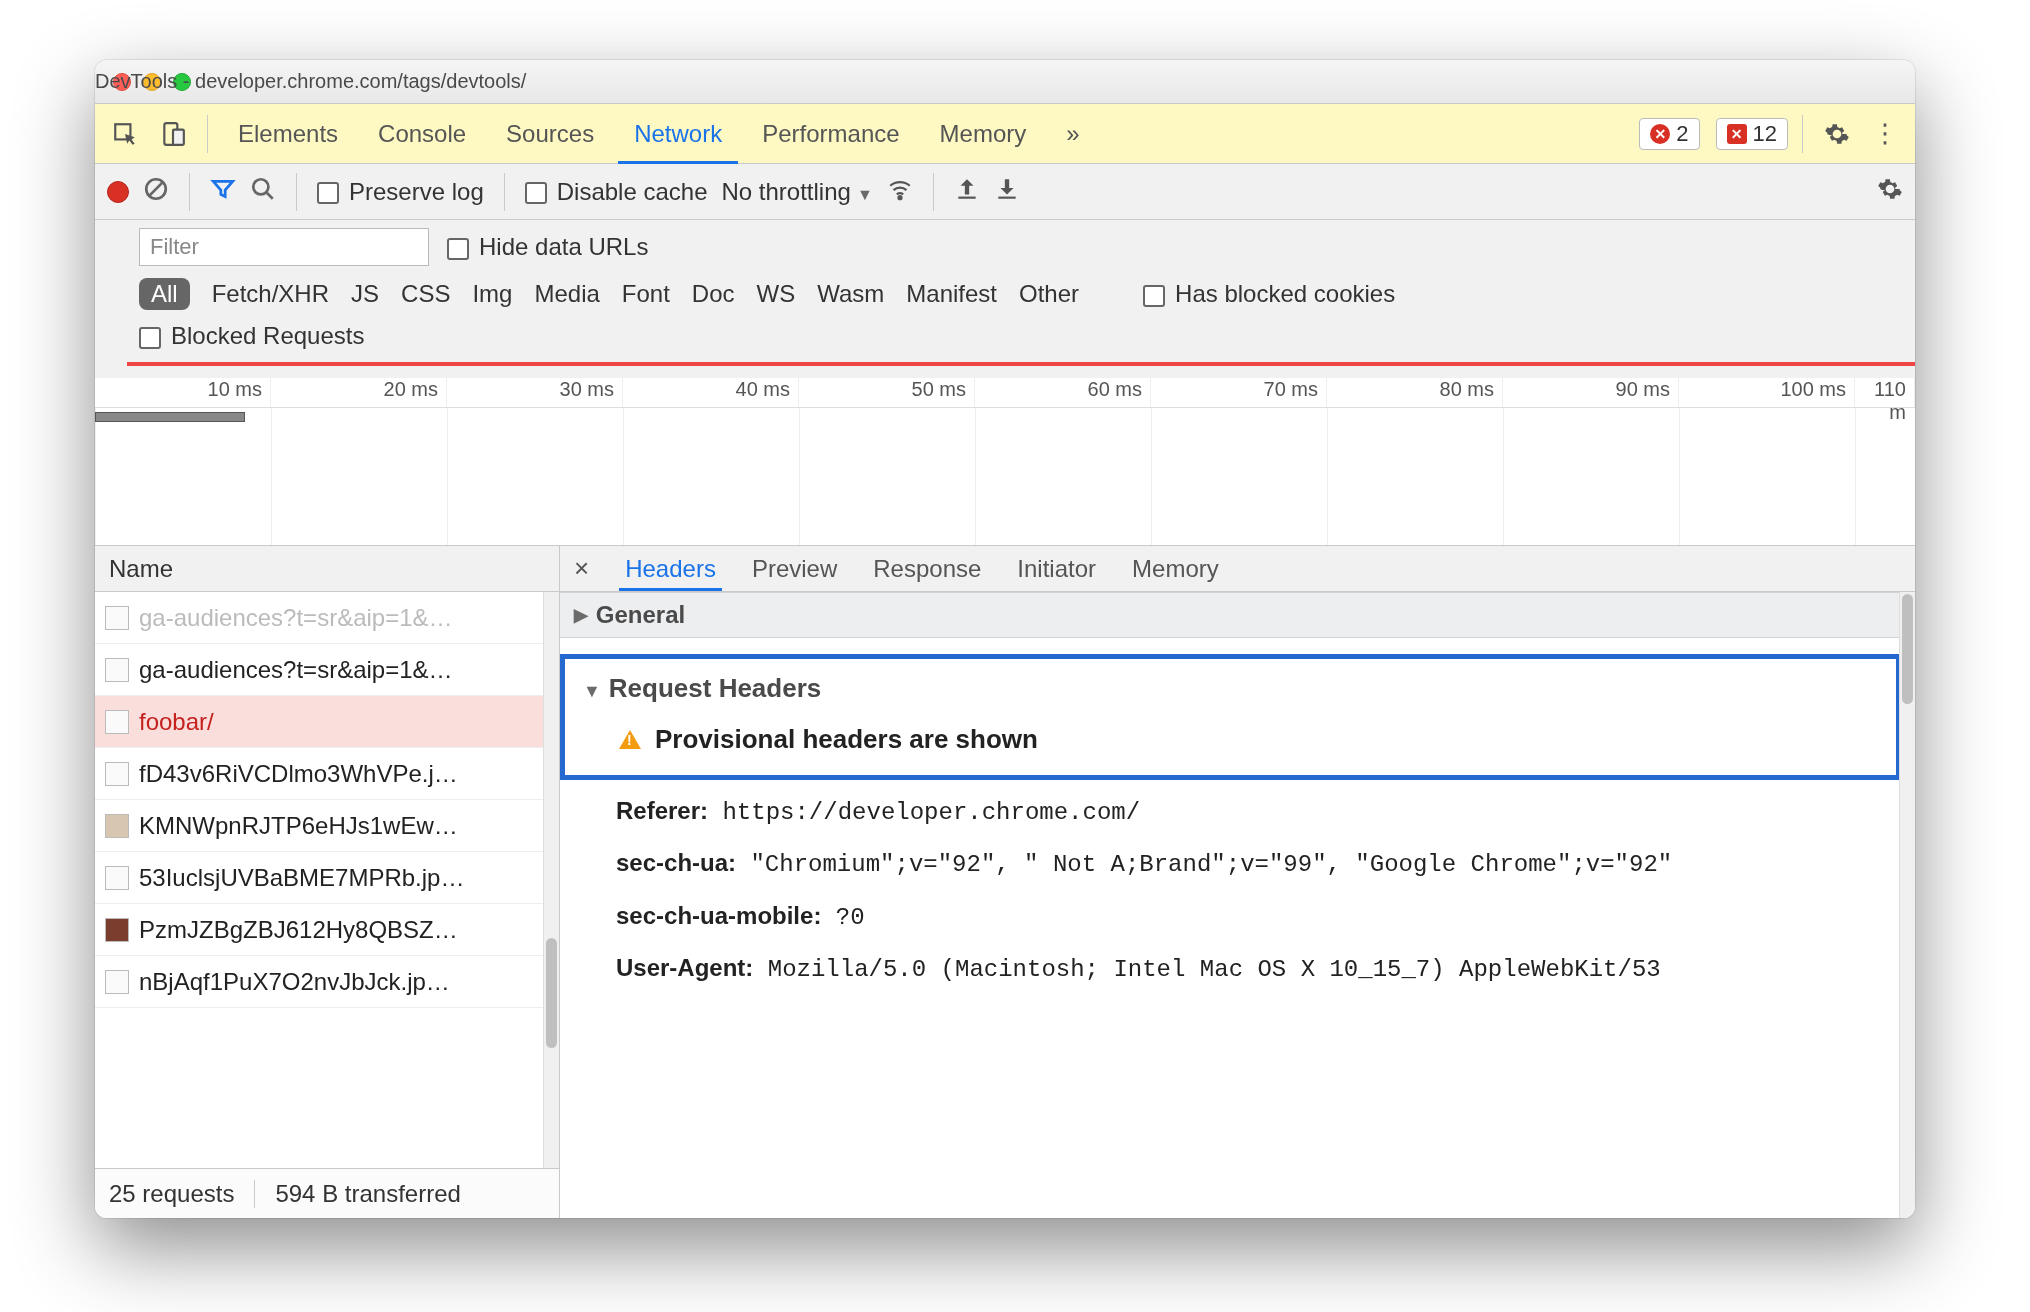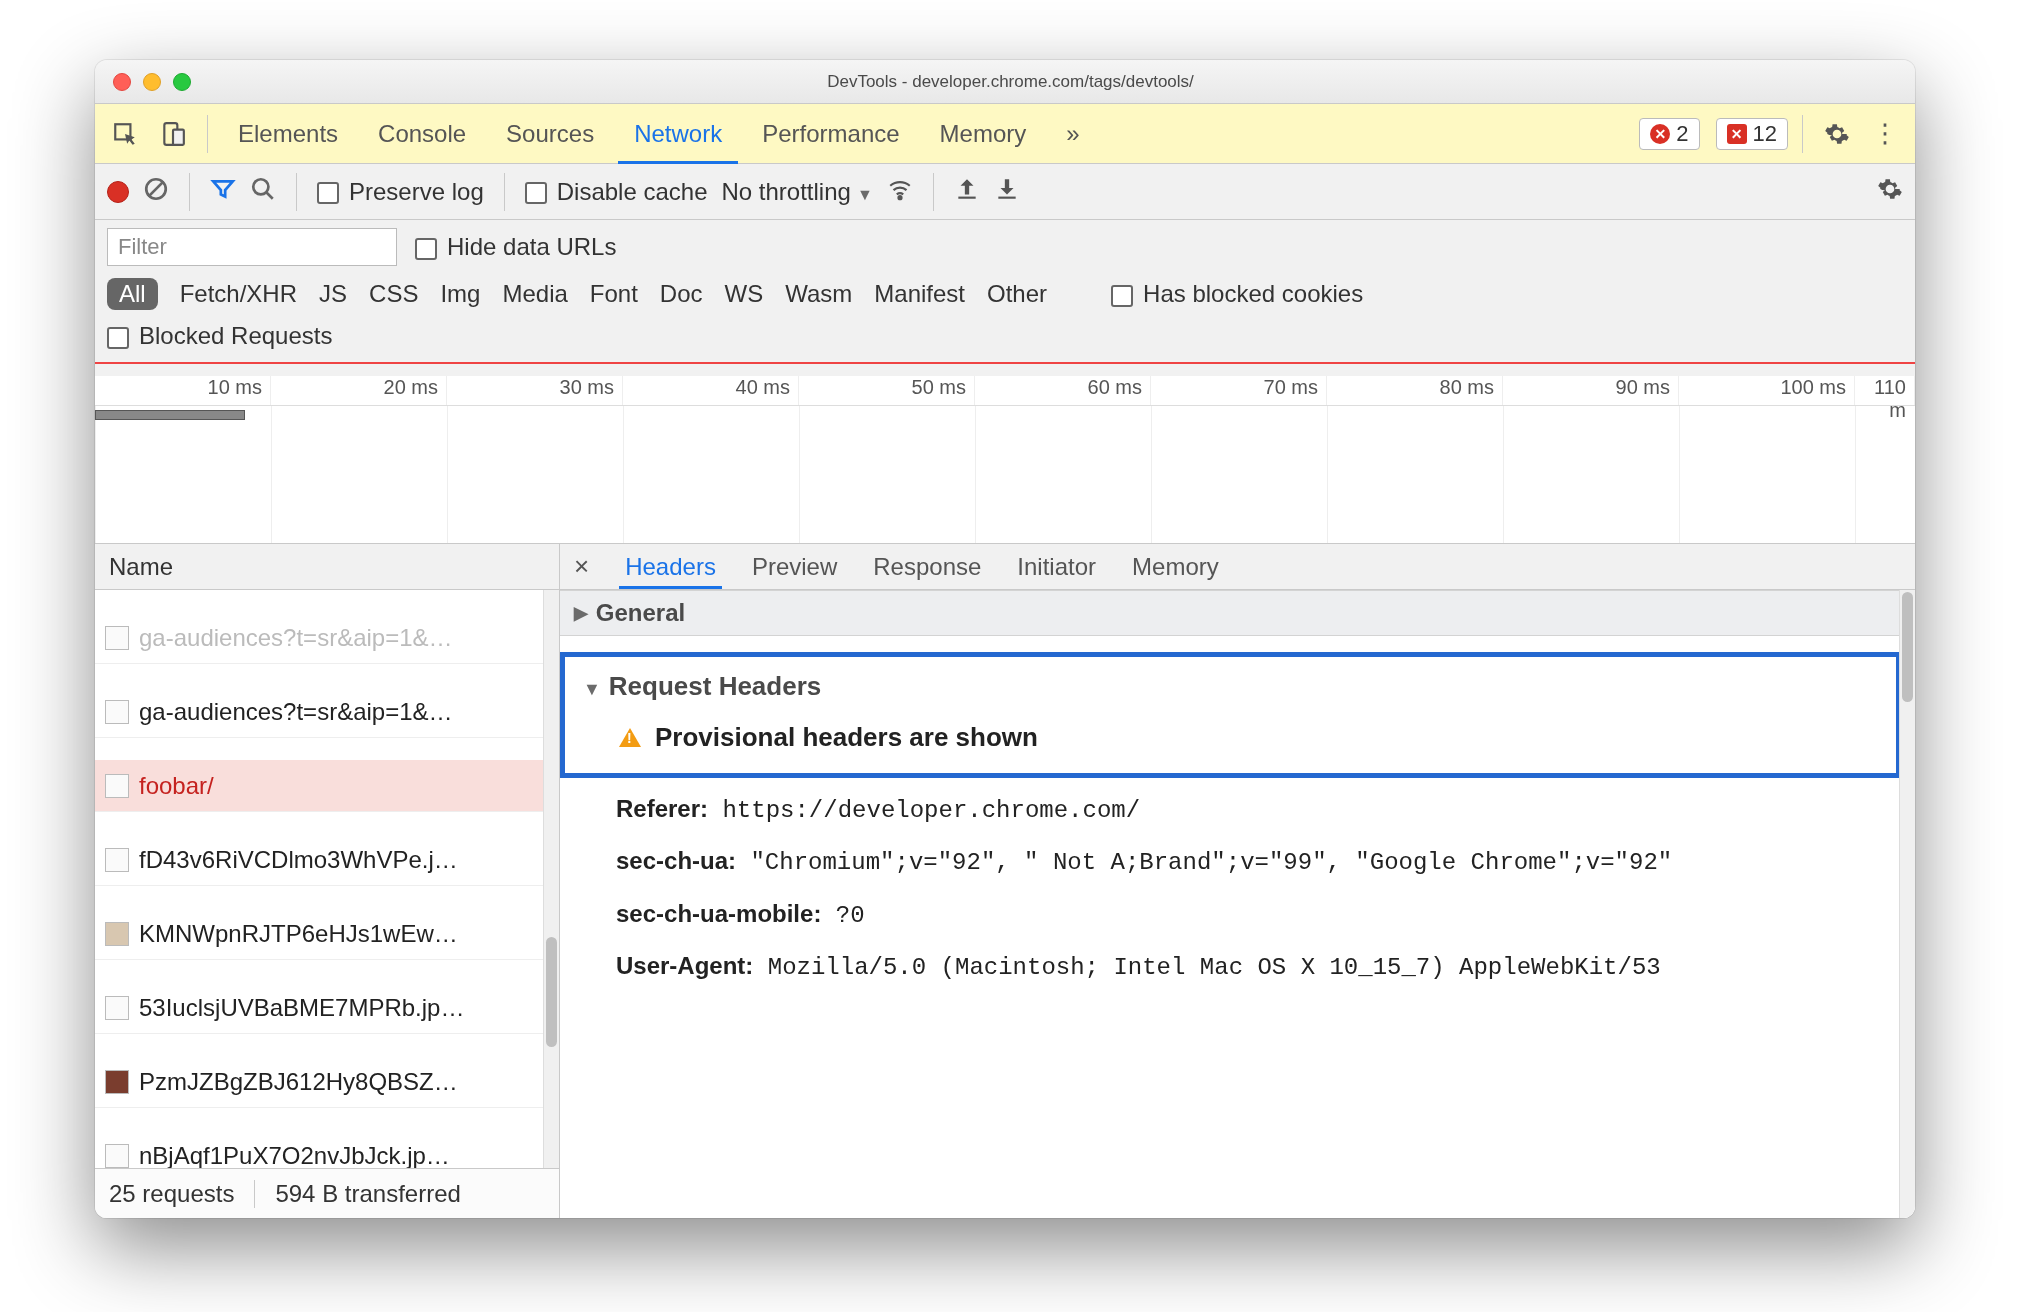--- a/index.html
+++ b/index.html
@@ -36,22 +36,22 @@
   .traffic {
     display: flex;
     gap: 12px;
     padding-left: 18px;
   }
   .light { width: 18px; height: 18px; border-radius: 50%; }
   .red   { background:#ff5f57; border:1px solid #e44740;}
   .yellow{ background:#ffbd2e; border:1px solid #e0a027;}
   .green { background:#28c940; border:1px solid #1daa31;}
   .title {
-    position:absolute; left:11px; right:0; text-align:center;
-    font-size: 17px; color:#4a4a4a;
+    position:absolute; left:0; right:0; text-align:left;
+    font-size: 20px; color:#4a4a4a;
   }
   
   .topbar {
     height: 60px;
     background:#fef9c3;
     border-bottom:1px solid #c9c9c9;
     display:flex;
     align-items:center;
     padding: 0 10px;
     gap: 8px;
@@ -99,24 +99,25 @@
   }
   .rec-dot { width:22px; height:22px; border-radius:50%; background:#d93025; border:1px solid #b52219;}
   .chk {
     width:22px; height:22px; border:2px solid #666; border-radius:3px; display:inline-block; vertical-align:middle; margin-right:10px; background:#fff;
   }
   .tri { font-size:16px; color:#6a6a6a; margin-left:6px;}
   
   .filterrow {
     padding: 8px 12px 12px 12px;
     background:#f1f1f1;
-    border-bottom:2px solid #ef4444;
+    border-bottom:4px solid #ef4444;
     font-size:24px;
     color:#333;
     flex: 0 0 auto;
+    margin-left: 32px;
   }
   .filter-line1 {
     display:flex; align-items:center; gap:18px; margin-bottom:12px;
   }
   .filter-input {
     width: 290px; height:38px; border:1px solid #bbb; background:#fff;
     font-size:22px; padding:0 10px; color:#888; display:flex; align-items:center;
   }
   .filter-line2 {
     display:flex; align-items:center; gap:22px; flex-wrap:wrap;
@@ -167,21 +168,21 @@
     font-size:24px; color:#333; border-bottom:1px solid #c9c9c9;
     background:#f1f1f1;
   }
   .req-list {
     flex:1; overflow:hidden; background:#fff; position:relative;
   }
   .req-row {
     height:52px; display:flex; align-items:center; gap:10px;
     padding:0 10px; font-size:24px; color:#222;
     border-bottom:1px solid #eee;
-    white-space:nowrap; overflow:hidden; text-overflow:ellipsis;margin-top:22px;
+    white-space:nowrap; overflow:hidden; text-overflow:ellipsis;
   }
   .req-row .ico {
     width:24px; height:24px; border:1px solid #bbb; background:#fafafa;
     display:flex; align-items:center; justify-content:center; font-size:12px; color:#999; flex:0 0 auto;
   }
   .req-row .txt { overflow:hidden; text-overflow:ellipsis; }
   .req-row.cut { color:#bbb;}
   .req-row.error { background:#f9dedb; color:#c5221f;}
   .req-list-scroll {
     position:absolute; right:0; top:0; bottom:0; width:16px;

